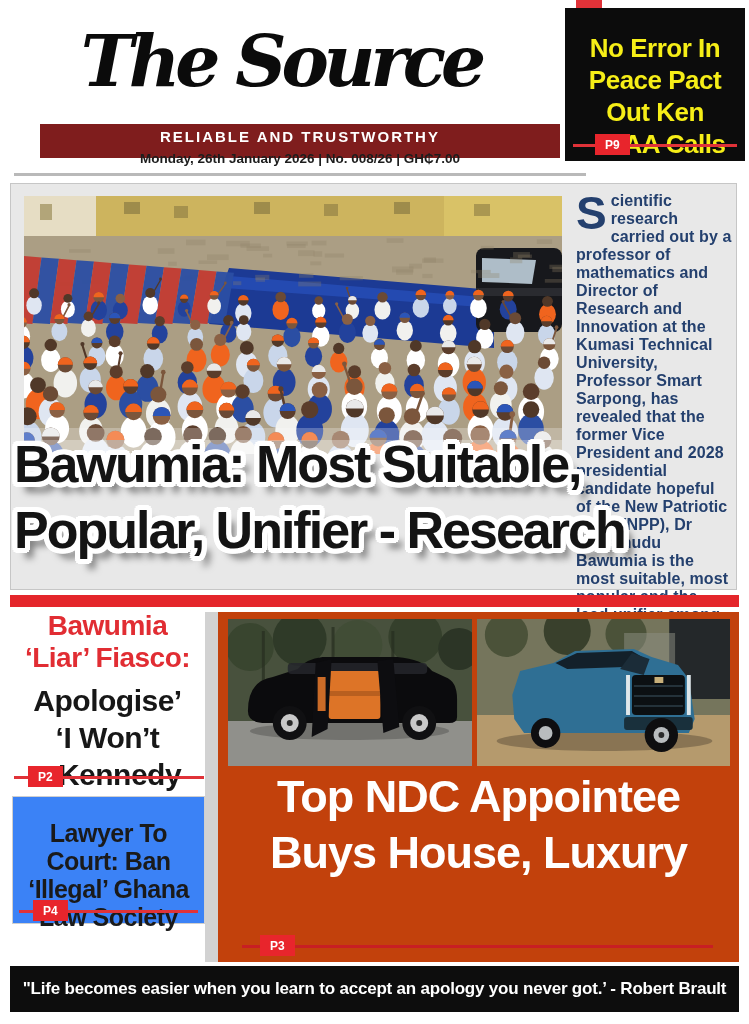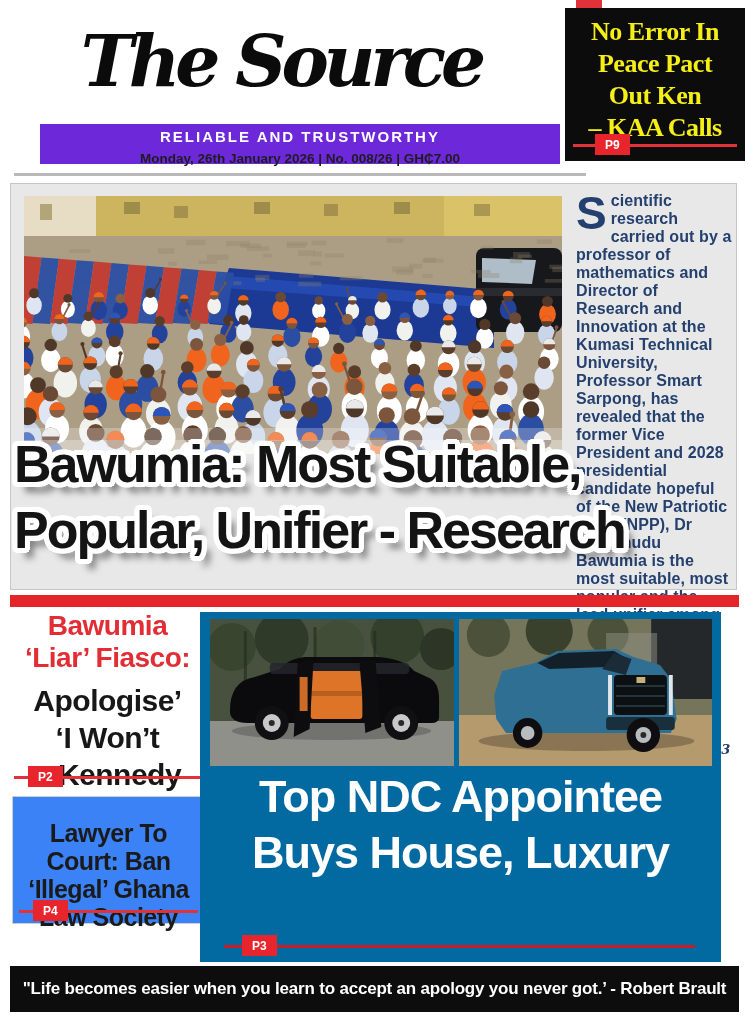--- a/index.html
+++ b/index.html
@@ -3,33 +3,33 @@
 <meta charset="utf-8">
 <style>
   html,body{margin:0;padding:0;background:#ffffff;}
   .page{position:relative;width:749px;height:1024px;background:#ffffff;overflow:hidden;
         font-family:"Liberation Sans",sans-serif;}
 
   
   .masthead-title{position:absolute;left:0;top:2px;width:562px;text-align:center;
     font-family:"DejaVu Serif",serif;font-style:italic;font-weight:bold;
     font-size:71px;line-height:118px;letter-spacing:-5px;color:#0b0b0b;}
-  .tagline-bar{position:absolute;left:40px;top:124px;width:520px;height:40px;background:#6d28d9;}
+  .tagline-bar{position:absolute;left:40px;top:124px;width:520px;height:34px;background:#7f1d1d;}
   .tagline-bar span{display:block;text-align:center;color:#ffffff;font-weight:bold;
     font-size:15px;line-height:26px;letter-spacing:2px;}
   .dateline{position:absolute;left:40px;top:151px;width:520px;text-align:center;
     font-size:13.5px;font-weight:bold;color:#1d1d1d;}
   .mast-rule{position:absolute;left:14px;top:173px;width:572px;height:3px;background:#b9b9b9;}
 
   
   .teaser-tab{position:absolute;left:576px;top:0;width:26px;height:9px;background:#e03238;}
   .teaser{position:absolute;left:565px;top:8px;width:180px;height:153px;background:#0c0c0c;}
   .teaser .tline{text-align:center;color:#f6ee17;font-weight:bold;font-size:26px;
     line-height:32px;letter-spacing:-0.5px;}
-  .teaser .twrap{padding-top:8px;font-family:Liberation Serif, serif;}
+  .teaser .twrap{padding-top:24px;}
   .pageline{position:relative;height:3px;background:#e03238;}
   .pbadge{position:absolute;top:-10px;background:#e8252c;color:#ffffff;font-weight:bold;
     font-size:12px;line-height:12px;padding:5px 10px 4px 10px;}
   .teaser .pageline{position:absolute;left:8px;right:8px;bottom:14px;}
   .teaser .pbadge{left:22px;}
 
   
   .main-section{position:absolute;left:10px;top:183px;width:727px;height:407px;
     background:#e8e8e8;border:1px solid #c6c6c6;box-sizing:border-box;}
   .rally-photo{position:absolute;left:24px;top:196px;width:538px;height:258px;background:#ab9e84;}
@@ -60,21 +60,21 @@
   .kennedy-pageline{position:absolute;left:14px;top:776px;width:190px;}
   .kennedy-pageline .pbadge{left:14px;}
 
   .story-lawyer{position:absolute;left:12px;top:796px;width:193px;height:128px;
     background:#3b82f6;border:1px solid #cfcfcf;box-sizing:border-box;text-align:center;}
   .story-lawyer .lline{color:#1a1a1a;font-weight:bold;font-size:25px;line-height:28px;letter-spacing:-0.5px;}
   .story-lawyer .lwrap{padding-top:22px;}
   .story-lawyer .pageline{position:absolute;left:6px;right:6px;bottom:10px;}
   .story-lawyer .pbadge{left:14px;}
 
-  .black-panel{position:absolute;left:200px;top:612px;width:521px;height:350px;background:#0369a1;}
+  .black-panel{position:absolute;left:218px;top:612px;width:521px;height:350px;background:#c2410c;}
   .car-photo{position:absolute;top:7px;height:147px;overflow:hidden;}
   .car-photo svg{display:block;width:100%;height:100%;}
   .car1{left:10px;width:244px;}
   .car2{left:259px;width:253px;}
   .dubai-head{position:absolute;left:0;width:521px;text-align:center;color:#ffffff;
     font-weight:bold;font-size:45px;line-height:50px;letter-spacing:-1px;white-space:nowrap;}
   .dh1{top:160px;} .dh2{top:216px;} .dh3{top:273px;}
   .black-panel .pageline{position:absolute;left:24px;right:26px;bottom:14px;background:#c81e23;}
   .black-panel .pbadge{left:18px;}
 

